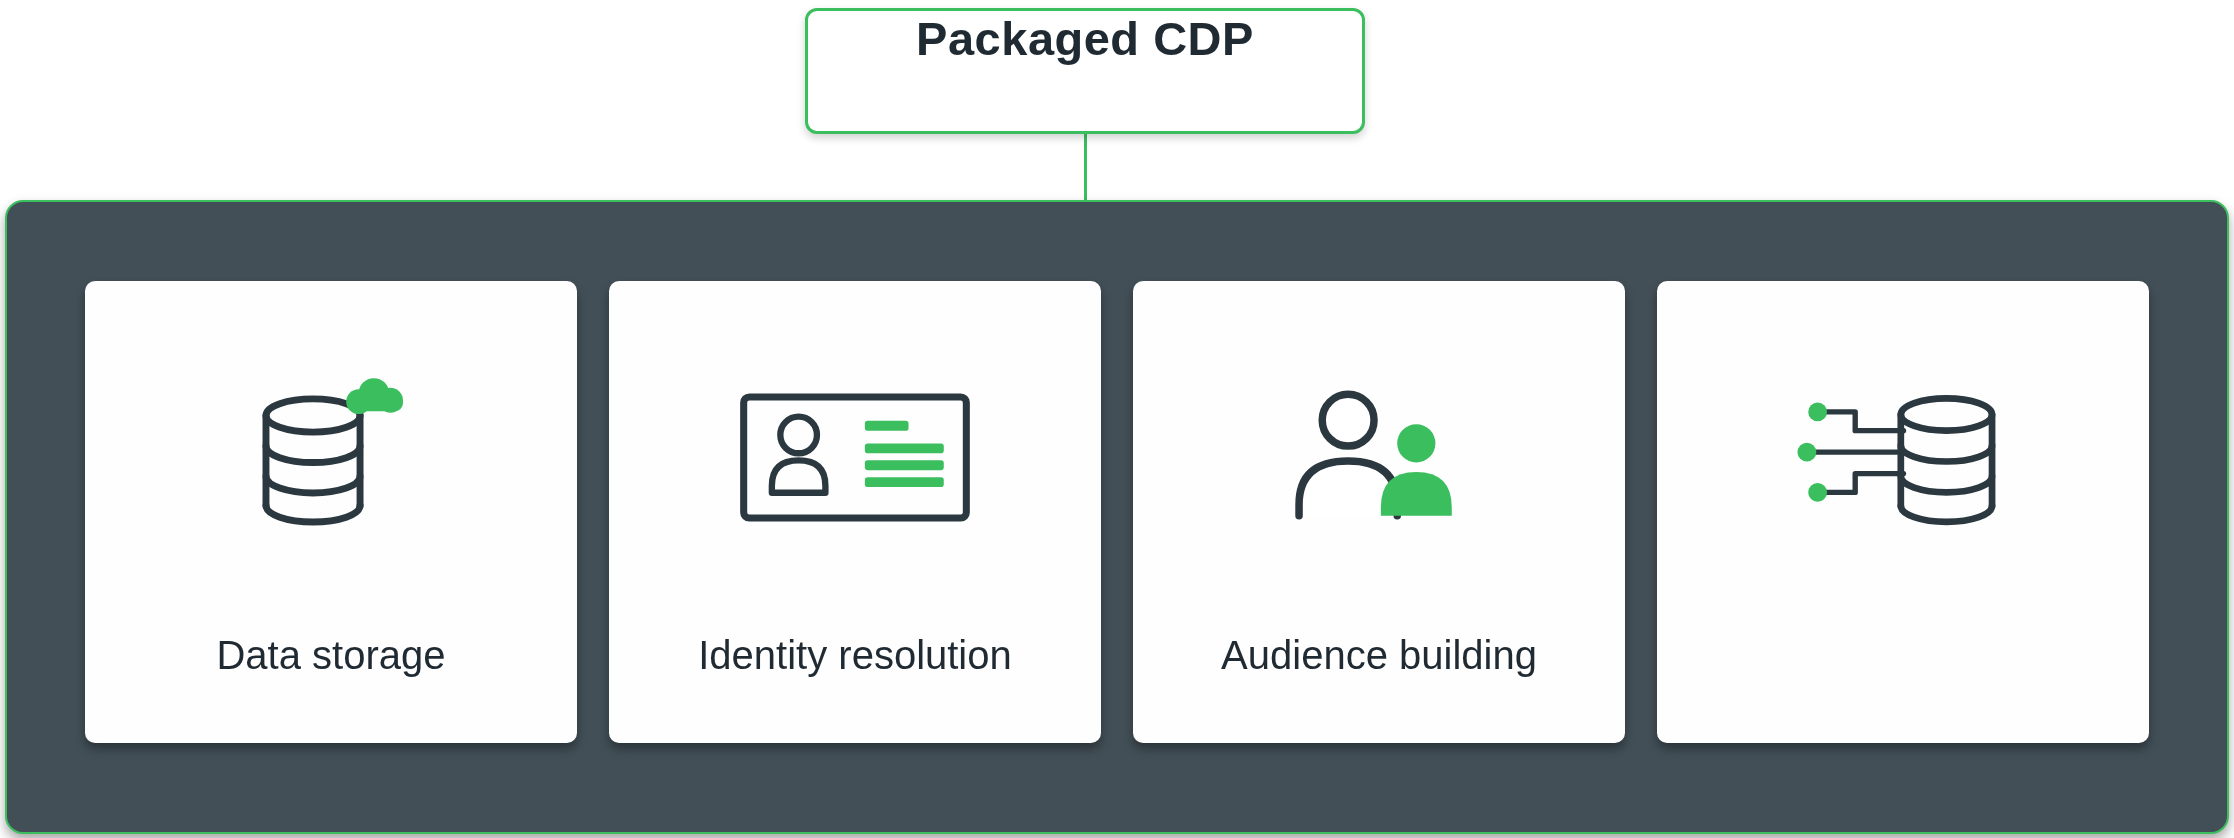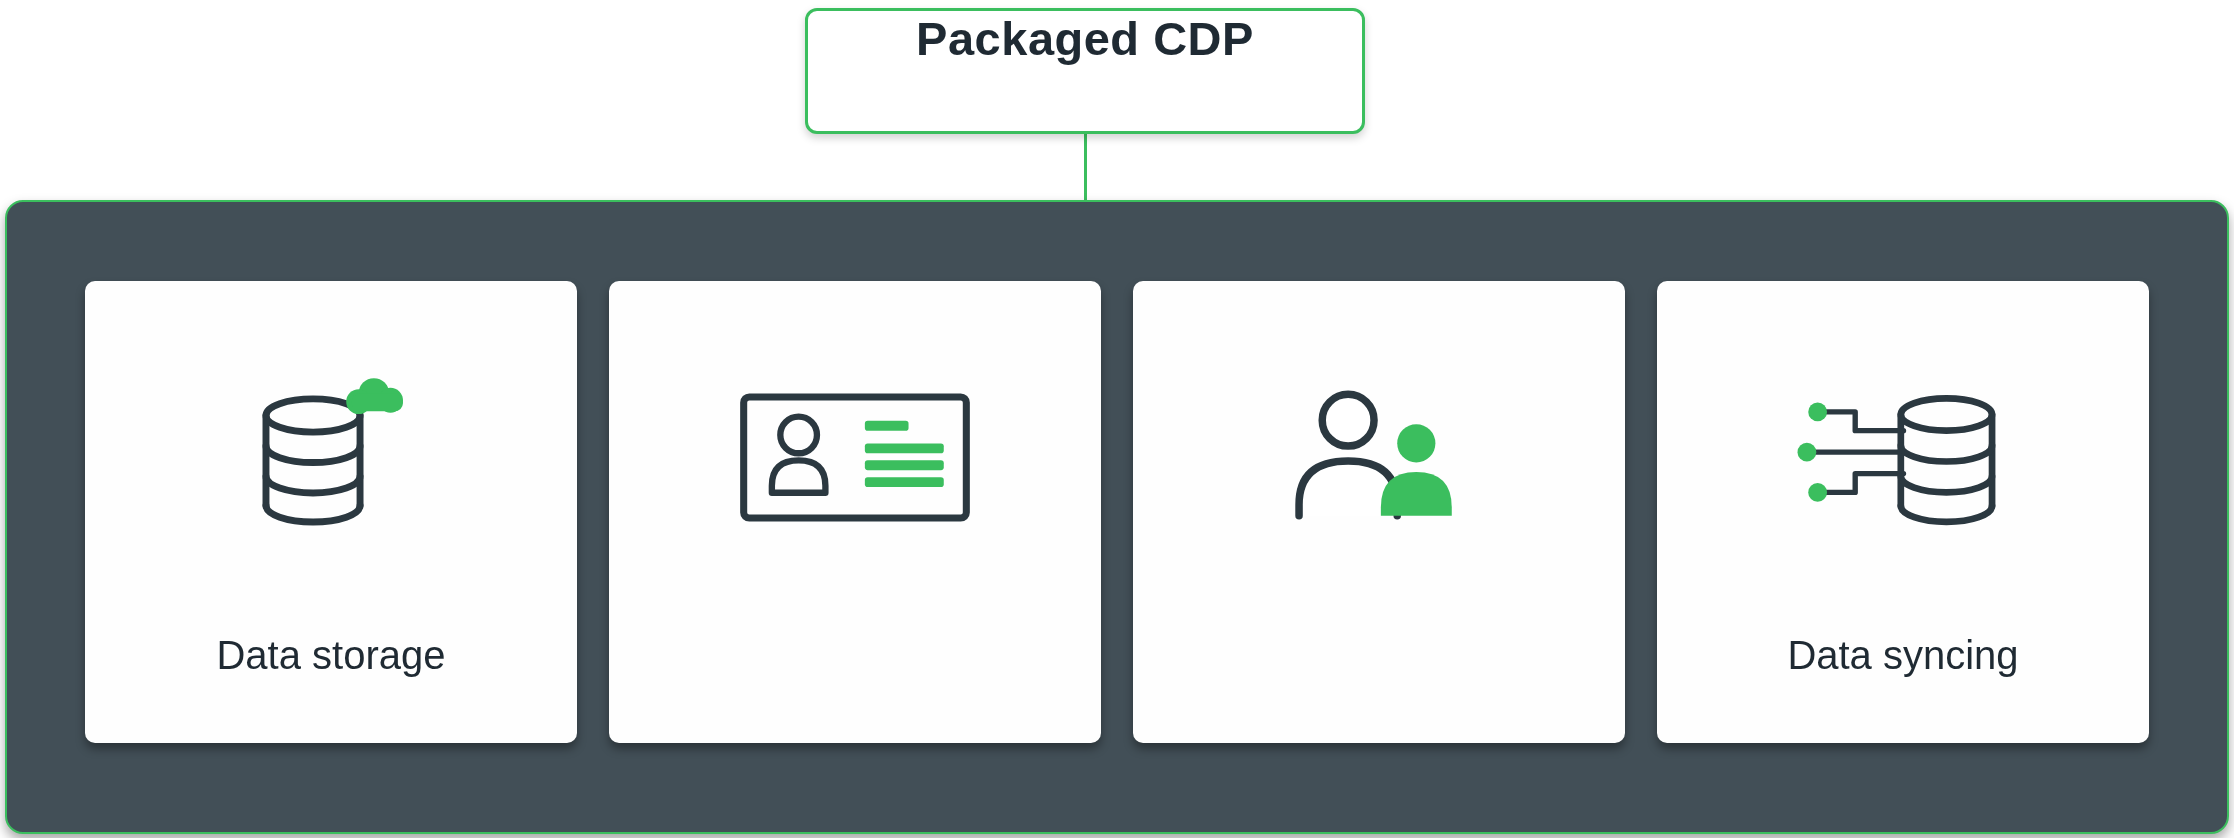--- a/index.html
+++ b/index.html
@@ -124,35 +124,37 @@
 
           <circle class="st" cx="45" cy="39" r="13" stroke-width="4.5"></circle>
           <path class="st" d="M26,80 L26,75 Q26,57 45,57 Q64,57 64,75 L64,80 Z" stroke-width="4.5"></path>
 
           <rect class="fg" x="92" y="29" width="31" height="7" rx="2"></rect>
           <rect class="fg" x="92" y="45" width="56" height="7" rx="2"></rect>
           <rect class="fg" x="92" y="57" width="56" height="7" rx="2"></rect>
           <rect class="fg" x="92" y="69" width="56" height="7" rx="2"></rect>
         </svg>
       </div>
+      <div class="card-label">Identity resolution</div>
     </div>
 
     <div class="card">
       <div class="icon-wrap">
         <svg width="205" height="150" viewBox="0 0 150 110">
 
           <circle class="st-fillwhite" cx="52" cy="28" r="19" stroke-width="5.5"></circle>
           <path class="st-fillwhite" d="M16,98 L16,90 Q16,58 52,58 Q88,58 88,90 L88,98" stroke-width="5.5"></path>
 
           <g>
             <circle class="fg" cx="102" cy="45" r="14"></circle>
             <path class="fg" d="M76,98 L76,92 Q76,66 102,66 Q128,66 128,92 L128,98 Z"></path>
           </g>
         </svg>
       </div>
+      <div class="card-label">Audience building</div>
     </div>
 
     <div class="card">
       <div class="icon-wrap">
         <svg width="215" height="161" viewBox="0 0 160 120">
 
           <polyline class="st" points="16,26 44,26 44,40 80,40" stroke-width="4"></polyline>
           <polyline class="st" points="8,56 80,56" stroke-width="4"></polyline>
           <polyline class="st" points="16,86 44,86 44,72 80,72" stroke-width="4"></polyline>
 
@@ -161,17 +163,16 @@
           <circle class="fg" cx="16" cy="86" r="7"></circle>
 
           <ellipse class="st" cx="112" cy="28" rx="34" ry="12" stroke-width="5" fill="#fff"></ellipse>
           <path class="st" d="M78,28 L78,96" stroke-width="5"></path>
           <path class="st" d="M146,28 L146,96" stroke-width="5"></path>
           <path class="st" d="M78,51 A34,12 0 0 0 146,51" stroke-width="5"></path>
           <path class="st" d="M78,74 A34,12 0 0 0 146,74" stroke-width="5"></path>
           <path class="st" d="M78,96 A34,12 0 0 0 146,96" stroke-width="5"></path>
         </svg>
       </div>
-      <div class="card-label">Data syncing</div>
     </div>
 
   </div>
 </div>
 
 </body></html>

